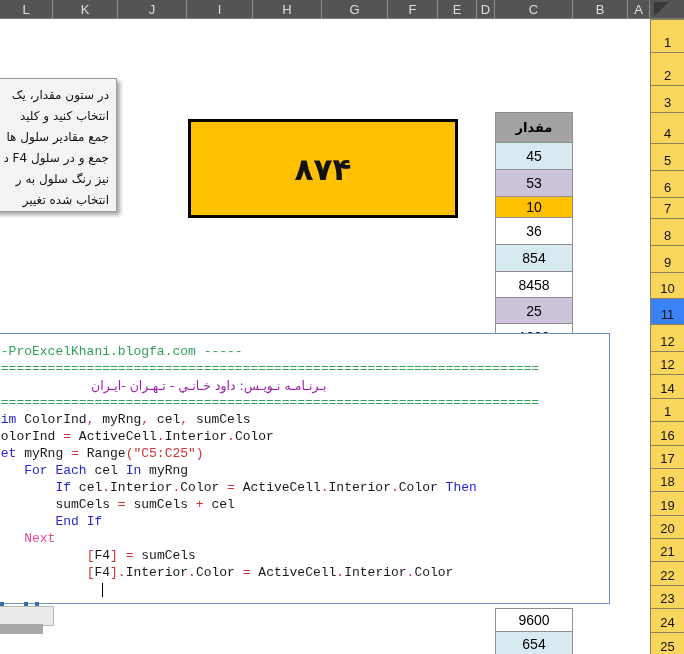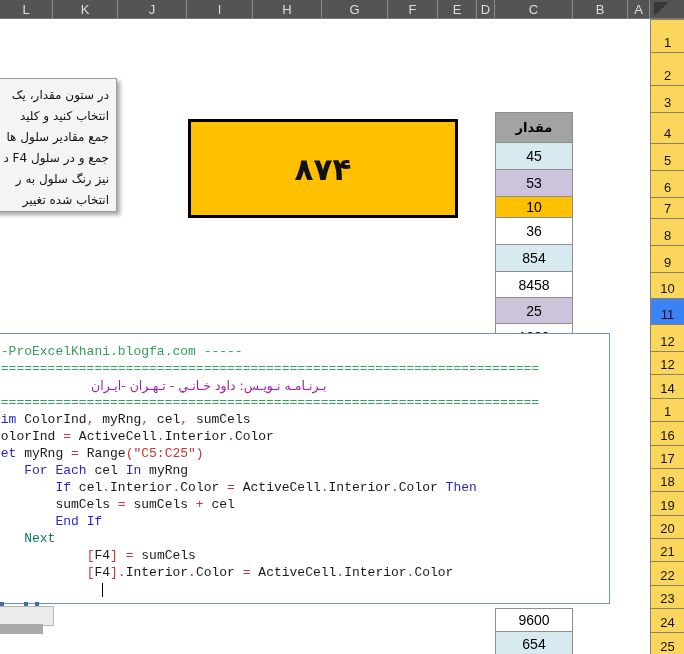--- a/index.html
+++ b/index.html
@@ -156,21 +156,21 @@
       <div class="code-line"><span style="color: rgb(51, 160, 92);">======================================================================</span></div>
       <div class="code-line rtl"><span style="color: #a21caf;">بـرنـامـه نـويـس: داود خـانـي - تـهـران -ايـران</span></div>
       <div class="code-line"><span style="color: rgb(51, 160, 92);">======================================================================</span></div>
       <div class="code-line"><span style="color: rgb(38, 38, 201);">Dim</span><span style="color: rgb(26, 26, 26);"> ColorInd</span><span style="color: rgb(203, 52, 52);">,</span><span style="color: rgb(26, 26, 26);"> myRng</span><span style="color: rgb(203, 52, 52);">,</span><span style="color: rgb(26, 26, 26);"> cel</span><span style="color: rgb(203, 52, 52);">,</span><span style="color: rgb(26, 26, 26);"> sumCels</span></div>
       <div class="code-line"><span style="color: rgb(26, 26, 26);">ColorInd </span><span style="color: rgb(203, 52, 52);">=</span><span style="color: rgb(26, 26, 26);"> ActiveCell</span><span style="color: rgb(203, 52, 52);">.</span><span style="color: rgb(26, 26, 26);">Interior</span><span style="color: rgb(203, 52, 52);">.</span><span style="color: rgb(26, 26, 26);">Color</span></div>
       <div class="code-line"><span style="color: rgb(38, 38, 201);">Set</span><span style="color: rgb(26, 26, 26);"> myRng </span><span style="color: rgb(203, 52, 52);">=</span><span style="color: rgb(26, 26, 26);"> Range</span><span style="color: rgb(203, 52, 52);">("C5:C25")</span></div>
       <div class="code-line"><span style="color: rgb(26, 26, 26);">    </span><span style="color: rgb(38, 38, 201);">For</span><span style="color: rgb(26, 26, 26);"> </span><span style="color: rgb(38, 38, 201);">Each</span><span style="color: rgb(26, 26, 26);"> cel </span><span style="color: rgb(38, 38, 201);">In</span><span style="color: rgb(26, 26, 26);"> myRng</span></div>
       <div class="code-line"><span style="color: rgb(26, 26, 26);">        </span><span style="color: rgb(38, 38, 201);">If</span><span style="color: rgb(26, 26, 26);"> cel</span><span style="color: rgb(203, 52, 52);">.</span><span style="color: rgb(26, 26, 26);">Interior</span><span style="color: rgb(203, 52, 52);">.</span><span style="color: rgb(26, 26, 26);">Color </span><span style="color: rgb(203, 52, 52);">=</span><span style="color: rgb(26, 26, 26);"> ActiveCell</span><span style="color: rgb(203, 52, 52);">.</span><span style="color: rgb(26, 26, 26);">Interior</span><span style="color: rgb(203, 52, 52);">.</span><span style="color: rgb(26, 26, 26);">Color </span><span style="color: rgb(38, 38, 201);">Then</span></div>
       <div class="code-line"><span style="color: rgb(26, 26, 26);">        sumCels </span><span style="color: rgb(203, 52, 52);">=</span><span style="color: rgb(26, 26, 26);"> sumCels </span><span style="color: rgb(203, 52, 52);">+</span><span style="color: rgb(26, 26, 26);"> cel</span></div>
       <div class="code-line"><span style="color: rgb(26, 26, 26);">        </span><span style="color: rgb(38, 38, 201);">End</span><span style="color: rgb(26, 26, 26);"> </span><span style="color: rgb(38, 38, 201);">If</span></div>
-      <div class="code-line"><span style="color: rgb(26, 26, 26);">    </span><span style="color: #0f766e;">Next</span></div>
+      <div class="code-line"><span style="color: rgb(26, 26, 26);">    </span><span style="color: #ec4899;">Next</span></div>
       <div class="code-line"><span style="color: rgb(26, 26, 26);">            </span><span style="color: rgb(203, 52, 52);">[</span><span style="color: rgb(26, 26, 26);">F4</span><span style="color: rgb(203, 52, 52);">]</span><span style="color: rgb(26, 26, 26);"> </span><span style="color: rgb(203, 52, 52);">=</span><span style="color: rgb(26, 26, 26);"> sumCels</span></div>
       <div class="code-line"><span style="color: rgb(26, 26, 26);">            </span><span style="color: rgb(203, 52, 52);">[</span><span style="color: rgb(26, 26, 26);">F4</span><span style="color: rgb(203, 52, 52);">]</span><span style="color: rgb(203, 52, 52);">.</span><span style="color: rgb(26, 26, 26);">Interior</span><span style="color: rgb(203, 52, 52);">.</span><span style="color: rgb(26, 26, 26);">Color </span><span style="color: rgb(203, 52, 52);">=</span><span style="color: rgb(26, 26, 26);"> ActiveCell</span><span style="color: rgb(203, 52, 52);">.</span><span style="color: rgb(26, 26, 26);">Interior</span><span style="color: rgb(203, 52, 52);">.</span><span style="color: rgb(26, 26, 26);">Color</span></div>
       <div class="code-line"><span style="color: rgb(26, 26, 26);">              </span><span class="caret"></span></div>
     </div>
 
   <div class="handle" style="left:0;top:602px"></div>
   <div class="handle" style="left:24px;top:602px"></div>
   <div class="handle" style="left:35px;top:602px"></div>
 
 </div>

